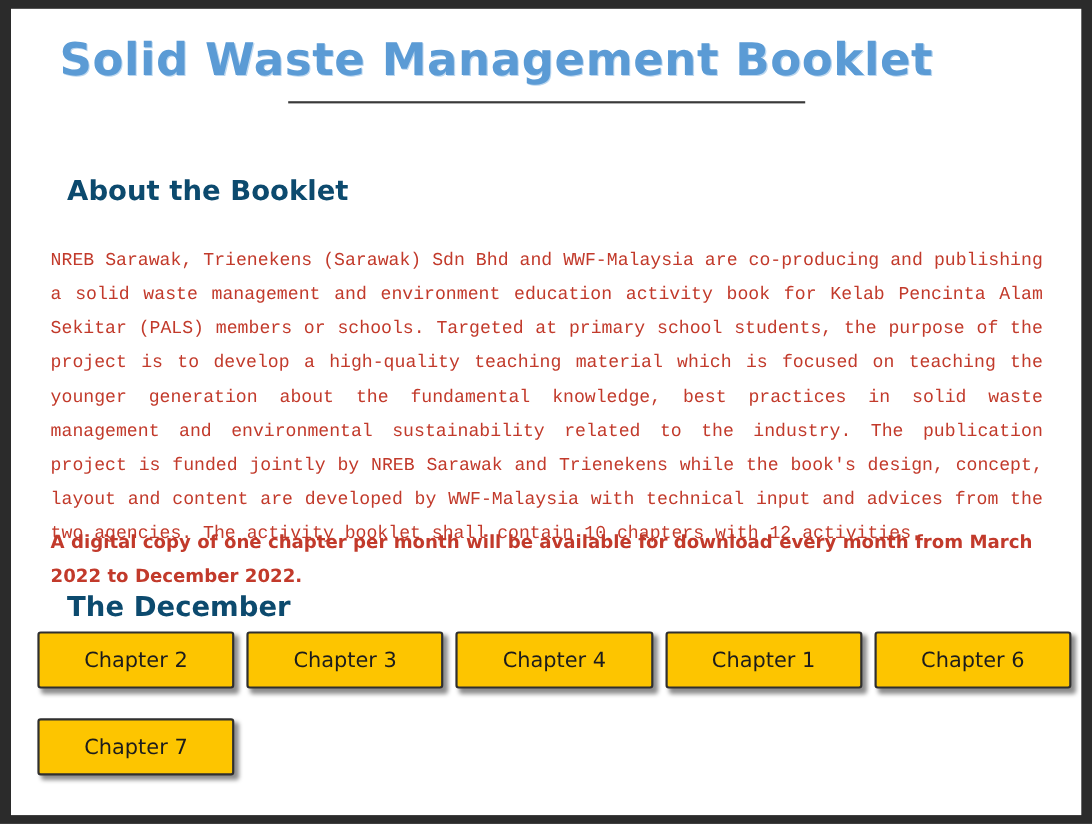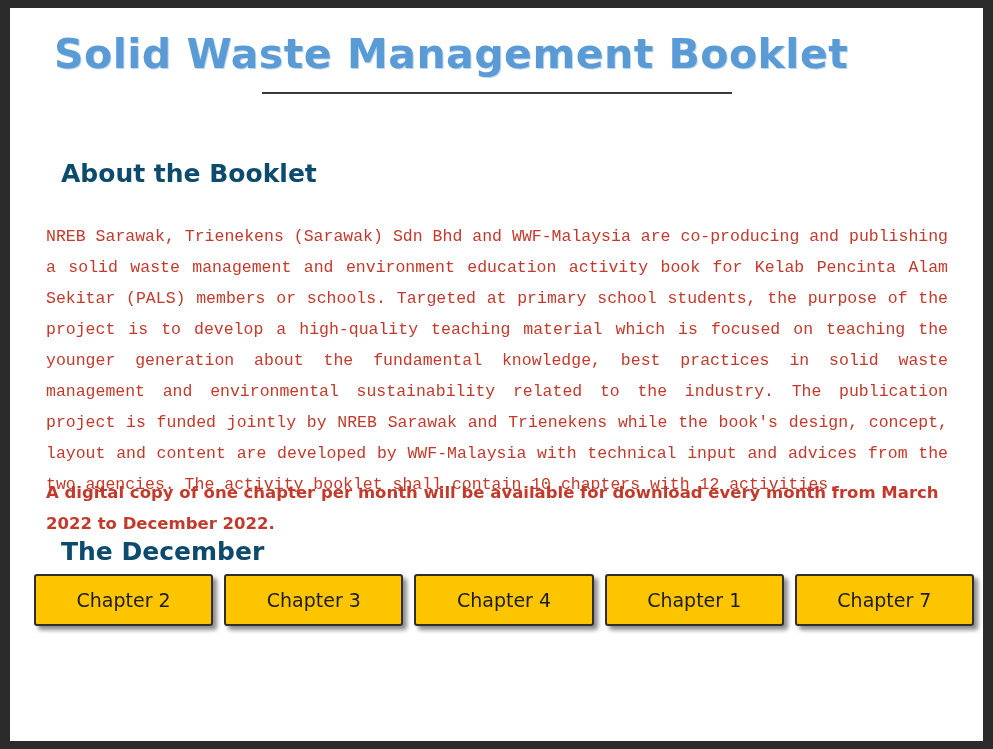--- a/index.html
+++ b/index.html
@@ -119,16 +119,17 @@
 
   <p id="about-note">A digital copy of one chapter per month will be available for download every month from March 2022 to December 2022.</p>
 
   <h2 id="chapters-heading" class="section-heading">The December</h2>
 
   <div id="chapter-grid">
     <div class="chapter-btn">Chapter 2</div>
     <div class="chapter-btn">Chapter 3</div>
     <div class="chapter-btn">Chapter 4</div>
     <div class="chapter-btn">Chapter 1</div>
+    <div class="chapter-btn">Chapter 6</div>
     <div class="chapter-btn">Chapter 7</div>
   </div>
 
 </div>
 
 </body></html>

